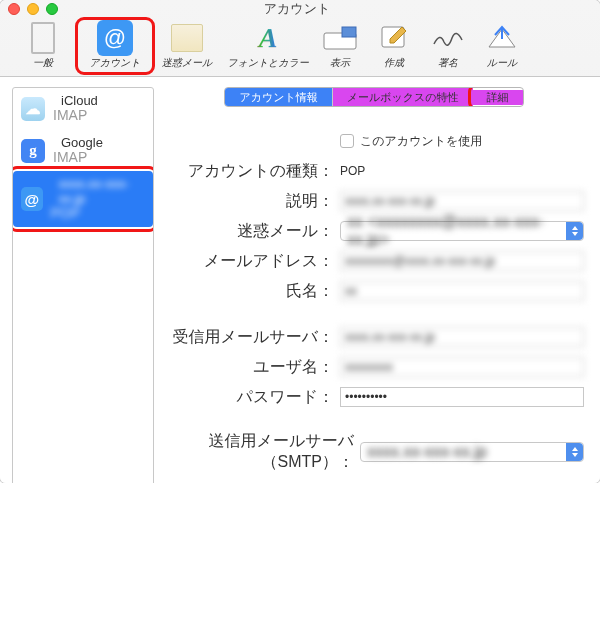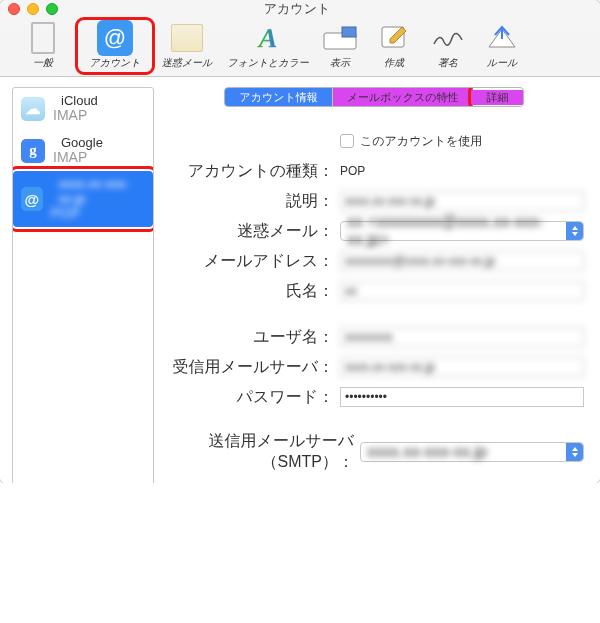--- a/index.html
+++ b/index.html
@@ -217,29 +217,29 @@
             </div>
         </div>
         <div class="row">
           <div class="row-label">氏名：</div>
           <div class="row-field">
               <input class="text-input blur" value="xx" style="">
             </div>
         </div>
         <div class="spacer"></div>
         <div class="row">
+          <div class="row-label">受信用メールサーバ：</div>
+          <div class="row-field">
+              <input class="text-input blur" value="xxxx.xx-xxx-xx.jp" style="">
+            </div>
+        </div>
+        <div class="row">
           <div class="row-label">ユーザ名：</div>
           <div class="row-field">
               <input class="text-input blur" value="xxxxxxxx" style="">
-            </div>
-        </div>
-        <div class="row">
-          <div class="row-label">受信用メールサーバ：</div>
-          <div class="row-field">
-              <input class="text-input blur" value="xxxx.xx-xxx-xx.jp" style="">
             </div>
         </div>
         <div class="row">
           <div class="row-label">パスワード：</div>
           <div class="row-field">
               <input class="text-input" type="text" value="••••••••••" style="">
             </div>
         </div>
         <div class="spacer"></div>
         <div class="row">

